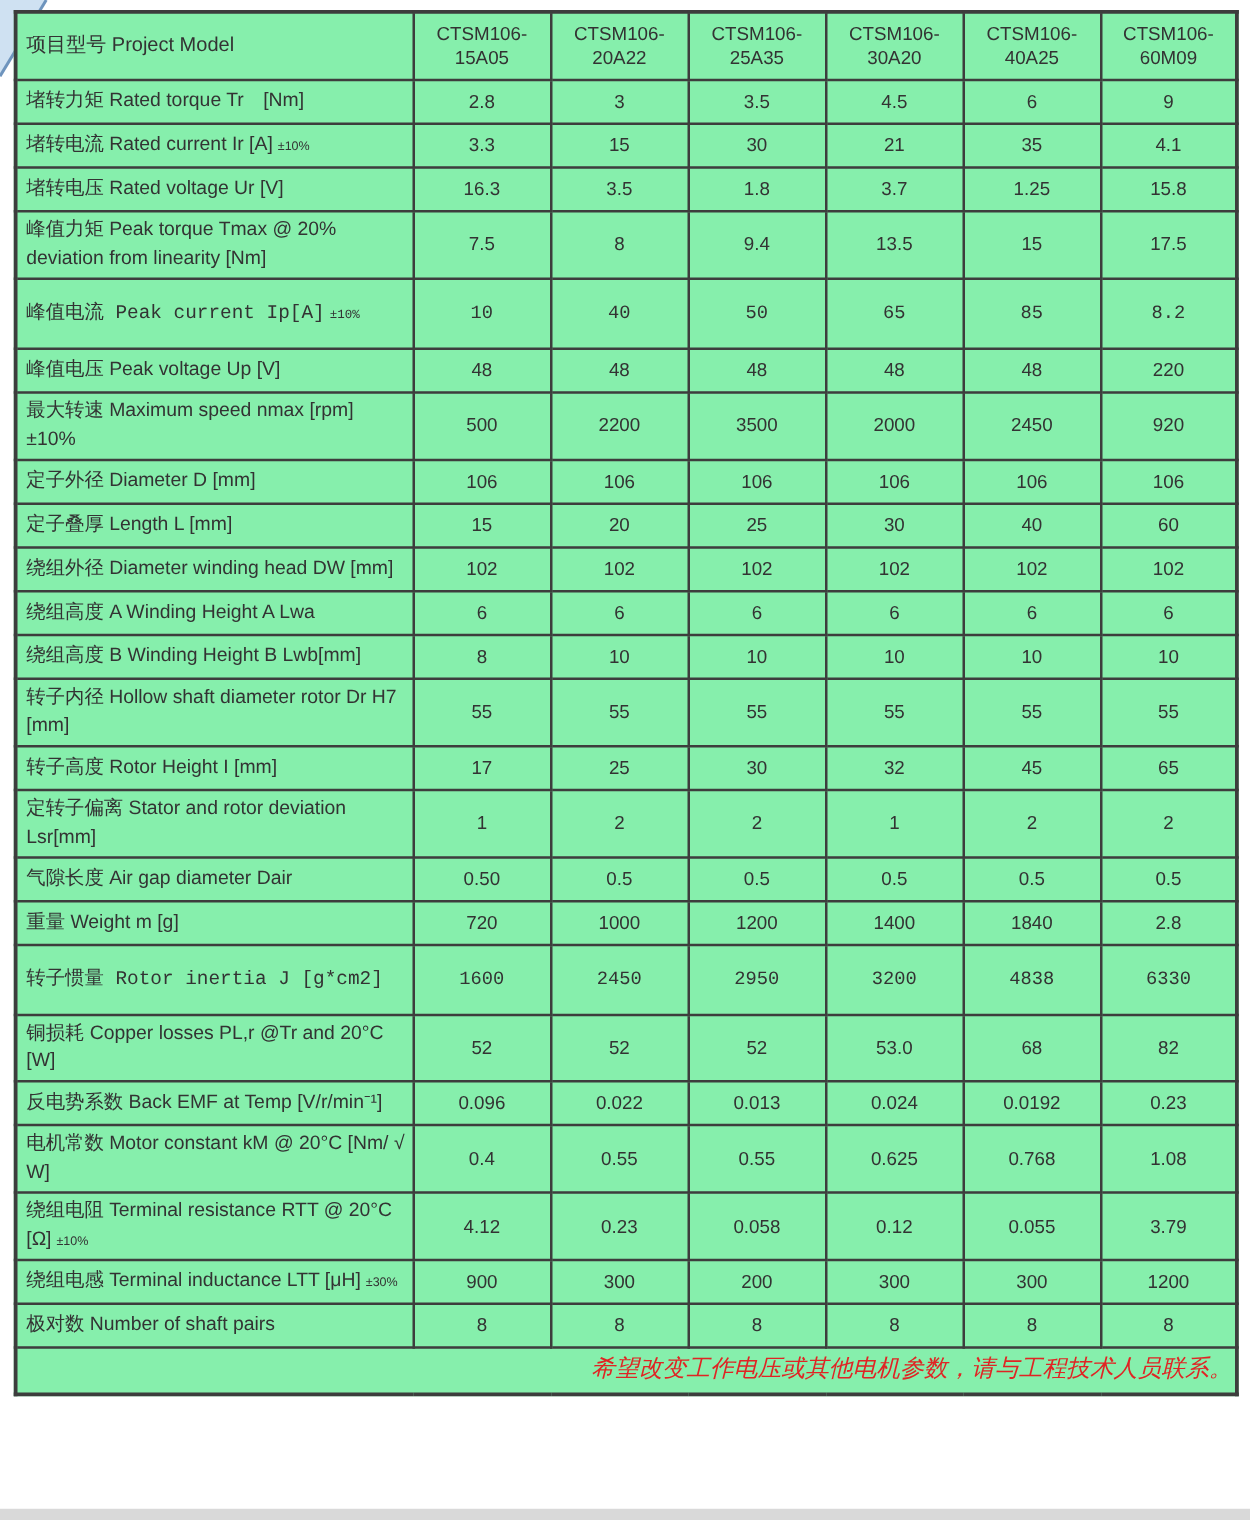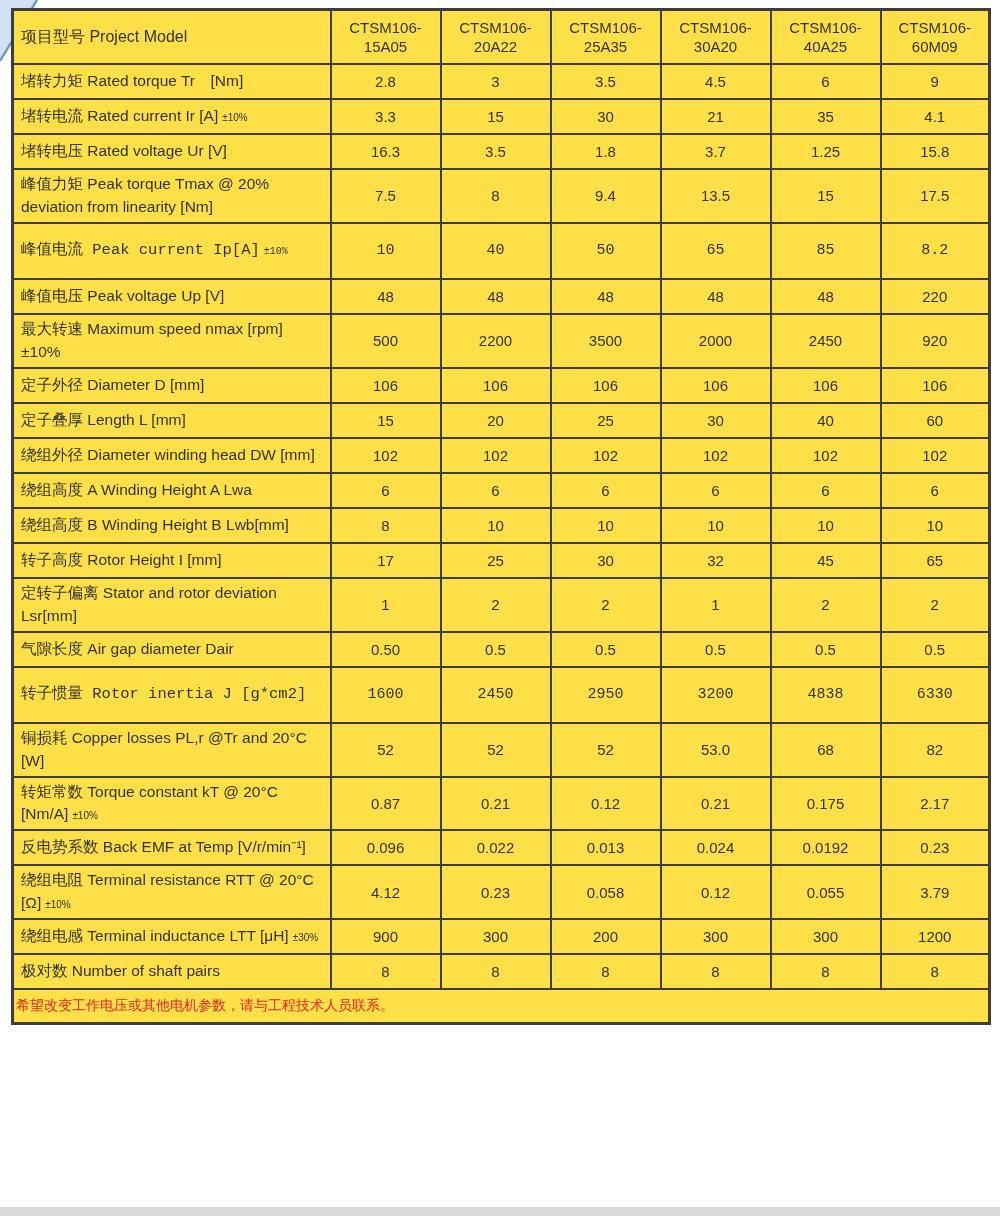--- a/index.html
+++ b/index.html
@@ -8,37 +8,37 @@
   }
   html,body{margin:0;padding:0;}
   body{
     width:1000px;height:1216px;background:#ffffff;position:relative;
     font-family:"Liberation Sans", sans-serif;color:var(--text);
     overflow:hidden;
   }
   .corner{position:absolute;left:0;top:0;z-index:0;}
   table.spec{
     position:absolute;left:11px;top:8px;z-index:1;
-    width:977px;border-collapse:collapse;background:#fde047;
+    width:977px;border-collapse:collapse;background:#86efac;
     border:3px solid var(--border);
     table-layout:fixed;
     padding-left:37px;
   }
   th,td{border:2px solid var(--border);vertical-align:middle;}
   th{font-weight:normal;font-size:15px;line-height:1.3;padding:4px 2px;height:44px;text-align:center;}
   th.label-th{font-size:16px;text-align:left;padding-left:7px;}
   td.label-cell{
     font-size:15.5px;line-height:1.48;padding:3px 4px 3px 7px;text-align:left;
   }
   td.value-cell{text-align:center;font-size:15px;height:29px;padding:2px;}
   tr.tall td{height:48px;font-family:Liberation Mono, monospace;}
   .note{font-size:10px;letter-spacing:0;margin-left:4px;}
   tr.footer-row td{
-    color:var(--red);text-align:left;font-size:14px;line-height:1.4;
-    padding:4px 2px;height:24px;
+    color:var(--red);text-align:right;font-size:19px;line-height:1.4;
+    padding:4px 2px;height:24px;font-style:italic;
   }
   .bottom-strip{
     position:absolute;left:0;bottom:0;width:1000px;height:9px;
     background:var(--edge-gray);z-index:2;
   }
 </style>
 </head>
 <body>
 
 <div class="corner">
@@ -172,20 +172,29 @@
       <tr>
         <td class="label-cell"><span>绕组高度 B Winding Height B Lwb[mm]</span></td>
         <td class="value-cell">8</td>
         <td class="value-cell">10</td>
         <td class="value-cell">10</td>
         <td class="value-cell">10</td>
         <td class="value-cell">10</td>
         <td class="value-cell">10</td>
       </tr>
       <tr>
+        <td class="label-cell"><span>转子内径 Hollow shaft diameter rotor Dr H7 [mm]</span></td>
+        <td class="value-cell">55</td>
+        <td class="value-cell">55</td>
+        <td class="value-cell">55</td>
+        <td class="value-cell">55</td>
+        <td class="value-cell">55</td>
+        <td class="value-cell">55</td>
+      </tr>
+      <tr>
         <td class="label-cell"><span>转子高度 Rotor Height I [mm]</span></td>
         <td class="value-cell">17</td>
         <td class="value-cell">25</td>
         <td class="value-cell">30</td>
         <td class="value-cell">32</td>
         <td class="value-cell">45</td>
         <td class="value-cell">65</td>
       </tr>
       <tr>
         <td class="label-cell"><span>定转子偏离 Stator and rotor deviation Lsr[mm]</span></td>
@@ -197,58 +206,67 @@
         <td class="value-cell">2</td>
       </tr>
       <tr>
         <td class="label-cell"><span>气隙长度  Air gap diameter Dair</span></td>
         <td class="value-cell">0.50</td>
         <td class="value-cell">0.5</td>
         <td class="value-cell">0.5</td>
         <td class="value-cell">0.5</td>
         <td class="value-cell">0.5</td>
         <td class="value-cell">0.5</td>
+      </tr>
+      <tr>
+        <td class="label-cell"><span>重量 Weight m [g]</span></td>
+        <td class="value-cell">720</td>
+        <td class="value-cell">1000</td>
+        <td class="value-cell">1200</td>
+        <td class="value-cell">1400</td>
+        <td class="value-cell">1840</td>
+        <td class="value-cell">2.8</td>
       </tr>
       <tr class="tall">
         <td class="label-cell"><span>转子惯量 Rotor inertia J [g*cm2]</span></td>
         <td class="value-cell">1600</td>
         <td class="value-cell">2450</td>
         <td class="value-cell">2950</td>
         <td class="value-cell">3200</td>
         <td class="value-cell">4838</td>
         <td class="value-cell">6330</td>
       </tr>
       <tr>
         <td class="label-cell"><span>铜损耗 Copper losses PL,r @Tr and 20°C [W]</span></td>
         <td class="value-cell">52</td>
         <td class="value-cell">52</td>
         <td class="value-cell">52</td>
         <td class="value-cell">53.0</td>
         <td class="value-cell">68</td>
         <td class="value-cell">82</td>
       </tr>
       <tr>
-        <td class="label-cell"><span>转矩常数 Torque constant kT @ 20°C [Nm/A]</span><span class="note">±10%</span></td>
-        <td class="value-cell">0.87</td>
-        <td class="value-cell">0.21</td>
-        <td class="value-cell">0.12</td>
-        <td class="value-cell">0.21</td>
-        <td class="value-cell">0.175</td>
-        <td class="value-cell">2.17</td>
-      </tr>
-      <tr>
         <td class="label-cell"><span>反电势系数 Back EMF at Temp [V/r/min⁻¹]</span></td>
         <td class="value-cell">0.096</td>
         <td class="value-cell">0.022</td>
         <td class="value-cell">0.013</td>
         <td class="value-cell">0.024</td>
         <td class="value-cell">0.0192</td>
         <td class="value-cell">0.23</td>
       </tr>
       <tr>
+        <td class="label-cell"><span>电机常数 Motor constant kM @ 20°C [Nm/ √ W]</span></td>
+        <td class="value-cell">0.4</td>
+        <td class="value-cell">0.55</td>
+        <td class="value-cell">0.55</td>
+        <td class="value-cell">0.625</td>
+        <td class="value-cell">0.768</td>
+        <td class="value-cell">1.08</td>
+      </tr>
+      <tr>
         <td class="label-cell"><span>绕组电阻 Terminal resistance RTT @ 20°C [Ω]</span><span class="note">±10%</span></td>
         <td class="value-cell">4.12</td>
         <td class="value-cell">0.23</td>
         <td class="value-cell">0.058</td>
         <td class="value-cell">0.12</td>
         <td class="value-cell">0.055</td>
         <td class="value-cell">3.79</td>
       </tr>
       <tr>
         <td class="label-cell"><span>绕组电感 Terminal inductance LTT [μH]</span><span class="note">±30%</span></td>

